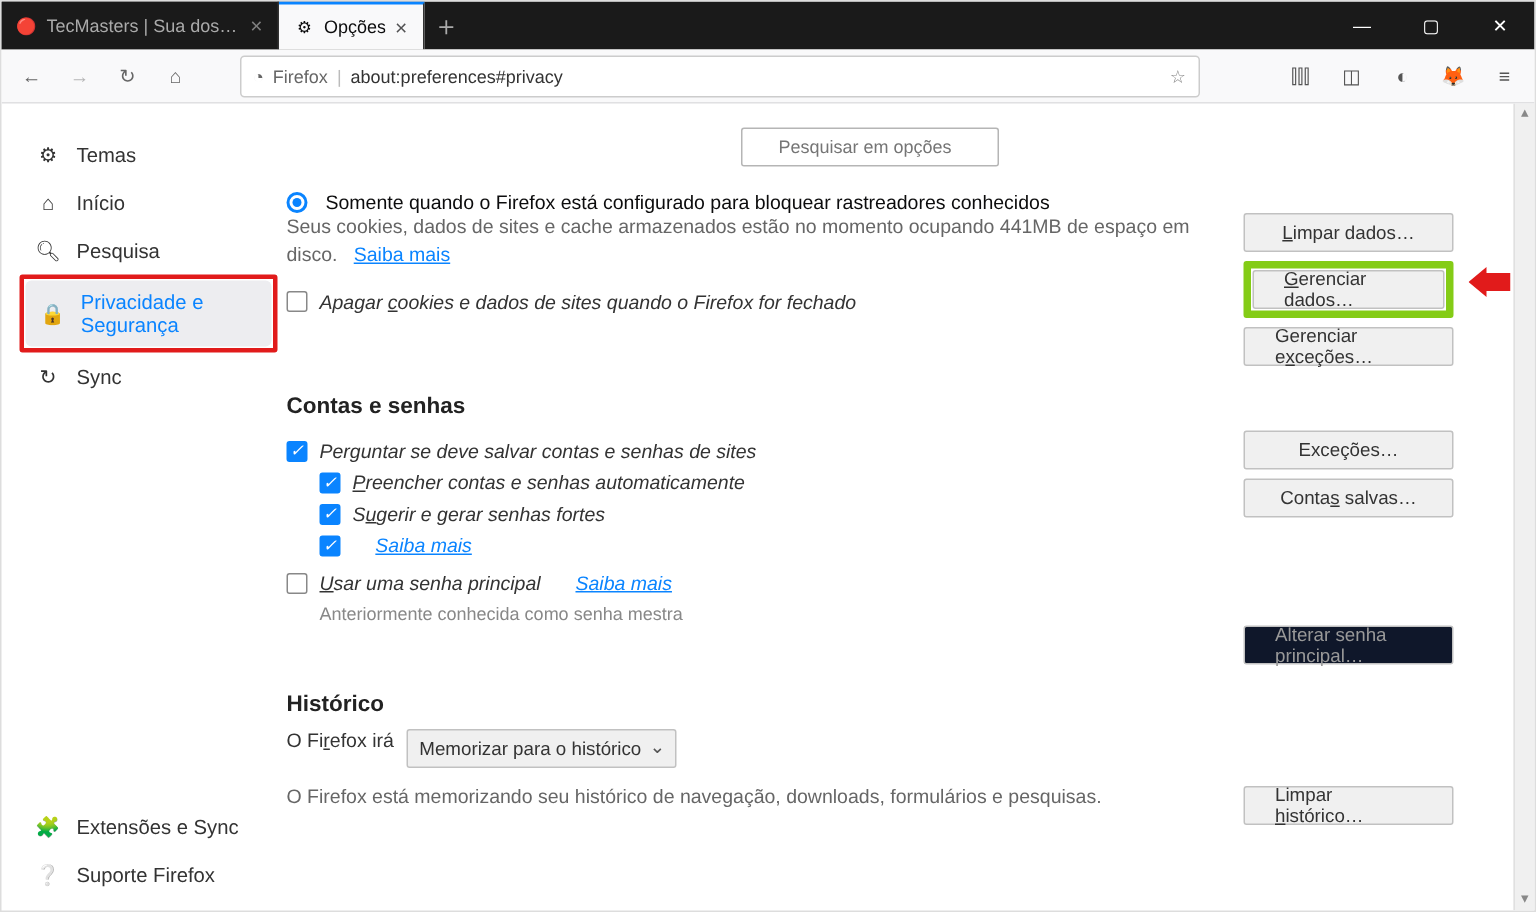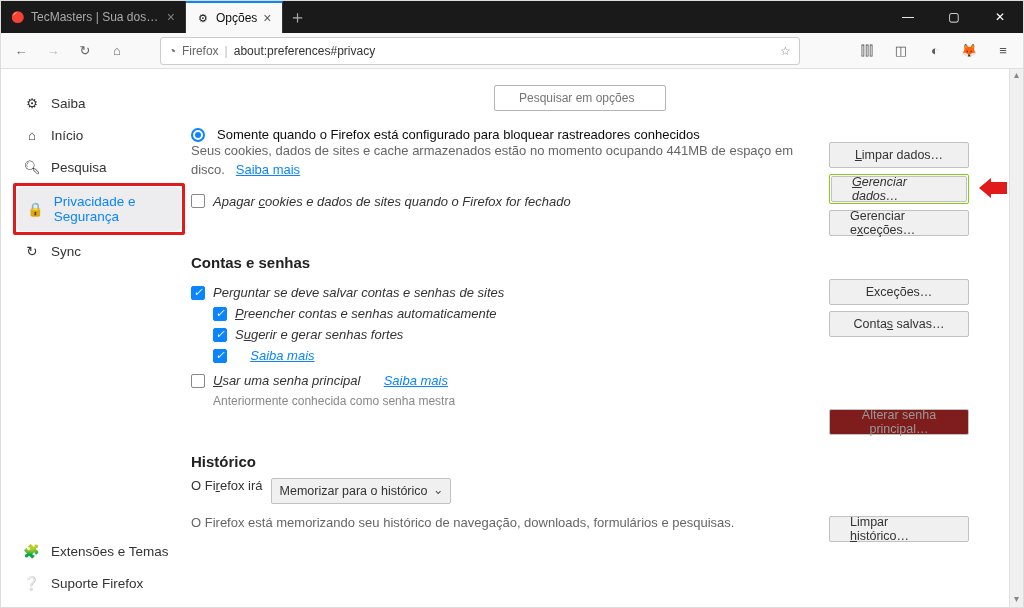--- a/index.html
+++ b/index.html
@@ -48,35 +48,35 @@
   .row { display: flex; align-items: flex-start; gap: 12px; }
   .radio-row { }
   .radio { width: 14px; height: 14px; border: 2px solid #0a84ff; border-radius: 50%; display: inline-flex; align-items: center; justify-content: center; margin-top: 1px; }
   .radio .dot { width: 6px; height: 6px; background: #0a84ff; border-radius: 50%; }
 
   h3.section { font-size: 15px; font-weight: 600; margin: 18px 0 8px 0; color: #222; }
   .section-body { display: flex; gap: 20px; }
   .left-col { flex: 1; font-size: 13px; color: #333; }
   .right-col { width: 140px; display: flex; flex-direction: column; gap: 6px; }
   .btn { height: 26px; border: 1px solid #c1c1c1; border-radius: 2px; background: #f0f0f0; color: #333; font-size: 12.5px; display: flex; align-items: center; justify-content: center; padding: 0 20px; }
-  .btn.disabled { color: #999; background: #7f1d1d; text-align: center; }
+  .btn.disabled { color: #999; background: #0f172a; }
   .link { color: #0a84ff; }
   .desc { color: #666; line-height: 1.45; margin-bottom: 6px; }
 
   .check-row { display: flex; align-items: center; gap: 8px; font-size: 13px; margin: 6px 0; font-style: italic; }
   .check-row.sub { margin-left: 22px; }
   .checkbox { width: 14px; height: 14px; border: 1px solid #888; border-radius: 2px; display: inline-flex; align-items: center; justify-content: center; background: #fff; }
   .checkbox.checked { background: #0a84ff; border-color: #0a84ff; color: #fff; font-size: 11px; }
   .subnote { font-size: 12px; color: #888; margin-left: 22px; margin-top: 4px; }
 
   .hist-row { display: flex; align-items: flex-start; gap: 8px; font-size: 13px; }
   .select { height: 26px; border: 1px solid #c1c1c1; border-radius: 2px; background: #f0f0f0; padding: 0 22px 0 8px; display: flex; align-items: center; font-size: 12.5px; position: relative; }
   .select::after { content: "⌄"; position: absolute; right: 6px; top: 3px; color: #555; }
 
-  .highlight-btn { border: 1px solid #84cc16; padding: 1px; border-radius: 2px; font-style: italic; }
+  .highlight-btn { border: 5px solid #84cc16; padding: 1px; border-radius: 2px; }
   .arrow-annot { position: absolute; width: 28px; height: 20px; }
 
   .vscroll { width: 14px; background: #f0f0f0; border-left: 1px solid #e0e0e0; display: flex; flex-direction: column; align-items: center; }
   .vscroll .arrow { height: 14px; font-size: 10px; color: #888; }
   .vscroll .thumb { flex: 1; margin: 2px 2px; background: #c7c7c7; border-radius: 2px; max-height: 320px; margin-top:2px;}
   .vscroll .track { flex:1; display:flex; flex-direction:column;}
   .u { text-decoration: underline; }
 </style>
 </head>
 <body>
@@ -120,21 +120,21 @@
       <div class="nav-btn">◐</div>
       <div class="nav-btn">🦊</div>
       <div class="nav-btn">≡</div>
     </div>
   </div>
 
   <div class="content">
     <div class="sidebar">
       <div class="side-item">
         <span class="icon">⚙</span>
-        <span>Saiba</span>
+        <span>Temas</span>
       </div>
       <div class="side-item">
         <span class="icon">⌂</span>
         <span>Início</span>
       </div>
       <div class="side-item">
         <span class="icon">🔍︎</span>
         <span>Pesquisa</span>
       </div>
       <div class="highlight-box">
@@ -143,21 +143,21 @@
           <span>Privacidade e Segurança</span>
         </div>
       </div>
       <div class="side-item">
         <span class="icon">↻</span>
         <span>Sync</span>
       </div>
       <div class="sidebar-footer">
         <div class="side-item">
           <span class="icon">🧩</span>
-          <span>Extensões e Temas</span>
+          <span>Extensões e Sync</span>
         </div>
         <div class="side-item">
           <span class="icon">❔</span>
           <span>Suporte Firefox</span>
         </div>
       </div>
     </div>
 
     <div class="main" style="position:relative;">
       <div class="searchpane">

